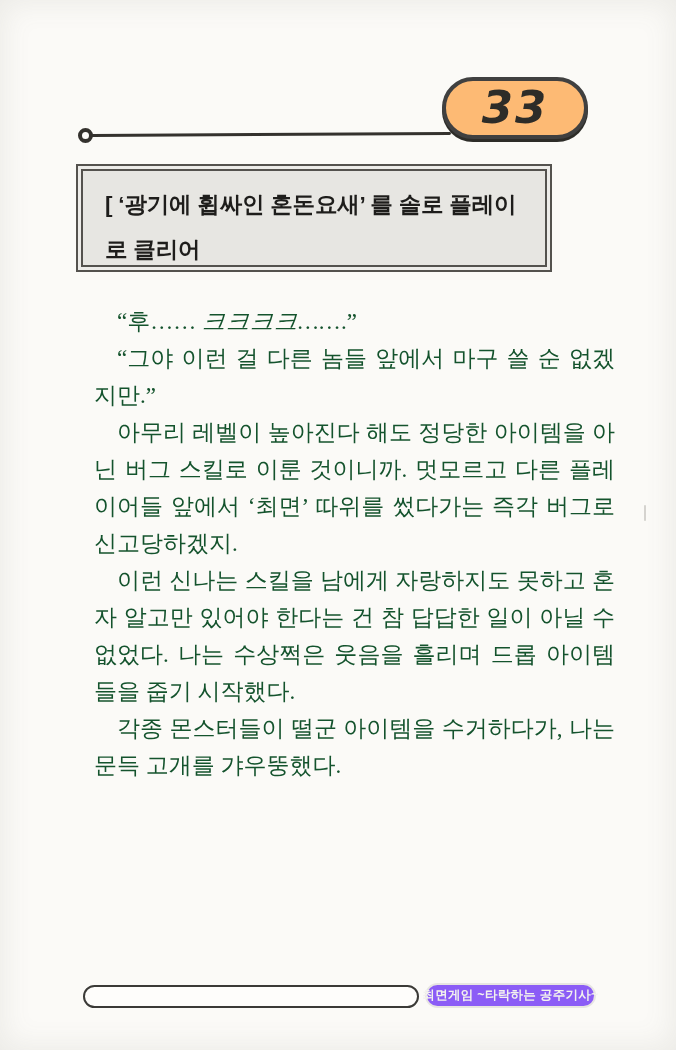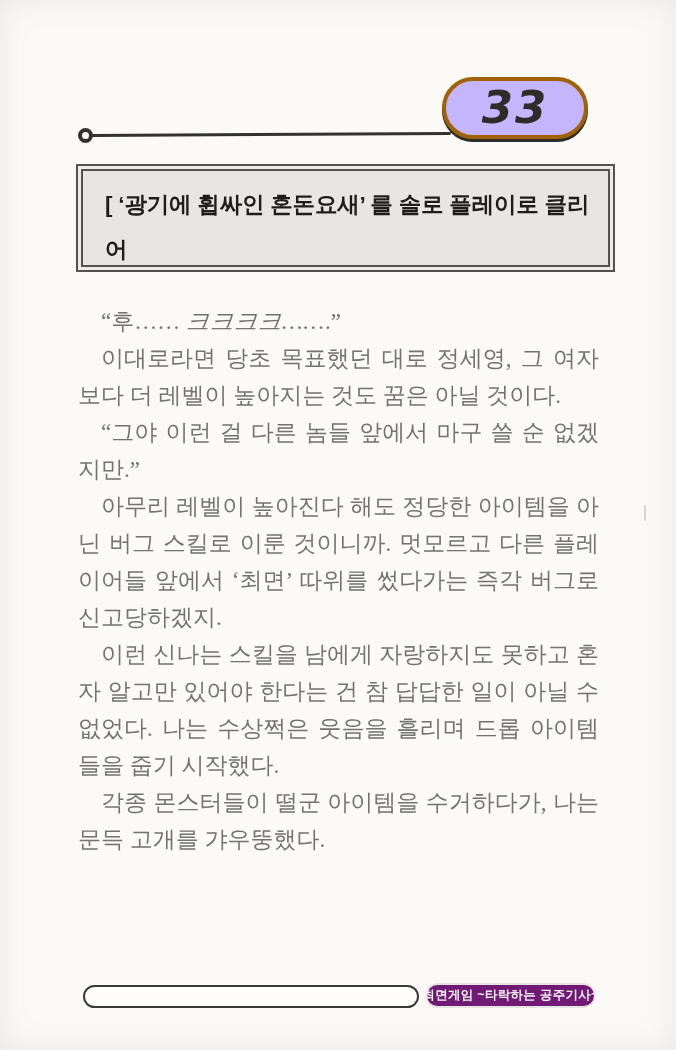--- a/index.html
+++ b/index.html
@@ -34,43 +34,43 @@
     width: 360px; height: 3px;
     background: #34322e;
     border-radius: 2px;
     transform: rotate(-0.3deg);
   }
   .chapter-pill {
     position: absolute;
     left: 442px; top: 77px;
     width: 146px; height: 62px;
     box-sizing: border-box;
-    background: #c4b5fd;
-    border: 4px solid #a16207;
+    background: #fdba74;
+    border: 4px solid #404040;
     border-radius: 34px;
     box-shadow: 0 3px 0 0 #2d2c28;
     display: flex;
     align-items: center;
     justify-content: center;
   }
   .chapter-number {
     font-family: "DejaVu Sans", "Liberation Sans", sans-serif;
     font-weight: bold;
     font-style: italic;
     font-size: 45px;
     letter-spacing: 2px;
     color: #2d2c28;
     transform: translatey(-1px);
   }
 
   
   .system-box {
     position: absolute;
     left: 76px; top: 164px;
-    width: 539px; height: 108px;
+    width: 476px; height: 108px;
     box-sizing: border-box;
     border: 2px solid #54524e;
     background: #edece9;
     padding: 3px;
   }
   .system-box-inner {
     box-sizing: border-box;
     width: 100%; height: 100%;
     border: 2px solid #54524e;
     background: #e7e6e2;
@@ -80,25 +80,25 @@
     font-size: 22.5px;
     line-height: 45px;
     color: #1e1d1b;
     letter-spacing: -0.2px;
   }
   .sys-line-1 { padding-left: 14px; }
 
   
   .body-text {
     position: absolute;
-    left: 78px; top: 303px;
+    left: 94px; top: 303px;
     width: 521px;
     font-size: 23px;
     line-height: 37px;
-    color: #737373;
+    color: #14532d;
     text-align: justify;
     word-break: break-all;
   }
   .body-text p {
     margin: 0;
     text-indent: 23px;
   }
   .laugh-italic { font-style: italic; letter-spacing: 1px; }
 
   
@@ -108,21 +108,21 @@
     width: 336px; height: 23px;
     box-sizing: border-box;
     border: 2px solid #3b3a37;
     border-radius: 12px;
     background: #fefdfb;
   }
   .footer-badge {
     position: absolute;
     left: 427px; top: 985px;
     width: 167px; height: 21px;
-    background: #701a75;
+    background: #8b5cf6;
     border-radius: 11px;
     display: flex;
     align-items: center;
     justify-content: center;
     box-shadow: 0 0 0 2px rgba(120,115,105,0.15);
   }
   .footer-badge span {
     font-family: "Liberation Sans", "DejaVu Sans", sans-serif;
     font-weight: 700;
     font-size: 12.5px;
@@ -152,21 +152,20 @@
   </div>
 
   <div class="system-box">
     <div class="system-box-inner">
       <div class="sys-line-1">[ ‘광기에 휩싸인 혼돈요새’ 를 솔로 플레이로 클리어</div>
     </div>
   </div>
 
   <main class="body-text">
     <p><span>“후…… </span><span class="laugh-italic">크크크크……</span><span>.”</span></p>
-    <p>이대로라면 당초 목표했던 대로 정세영, 그 여자보다 더 레벨이 높아지는 것도 꿈은 아닐 것이다.</p>
     <p>“그야 이런 걸 다른 놈들 앞에서 마구 쓸 순 없겠지만.”</p>
     <p>아무리 레벨이 높아진다 해도 정당한 아이템을 아닌 버그 스킬로 이룬 것이니까. 멋모르고 다른 플레이어들 앞에서 ‘최면’ 따위를 썼다가는 즉각 버그로 신고당하겠지.</p>
     <p>이런 신나는 스킬을 남에게 자랑하지도 못하고 혼자 알고만 있어야 한다는 건 참 답답한 일이 아닐 수 없었다. 나는 수상쩍은 웃음을 흘리며 드롭 아이템들을 줍기 시작했다.</p>
     <p>각종 몬스터들이 떨군 아이템을 수거하다가, 나는 문득 고개를 갸우뚱했다.</p>
   </main>
 
   <div class="footer-pill-empty"></div>
   <div class="footer-badge">
     <span>최면게임 ~타락하는 공주기사~</span>
   </div>

